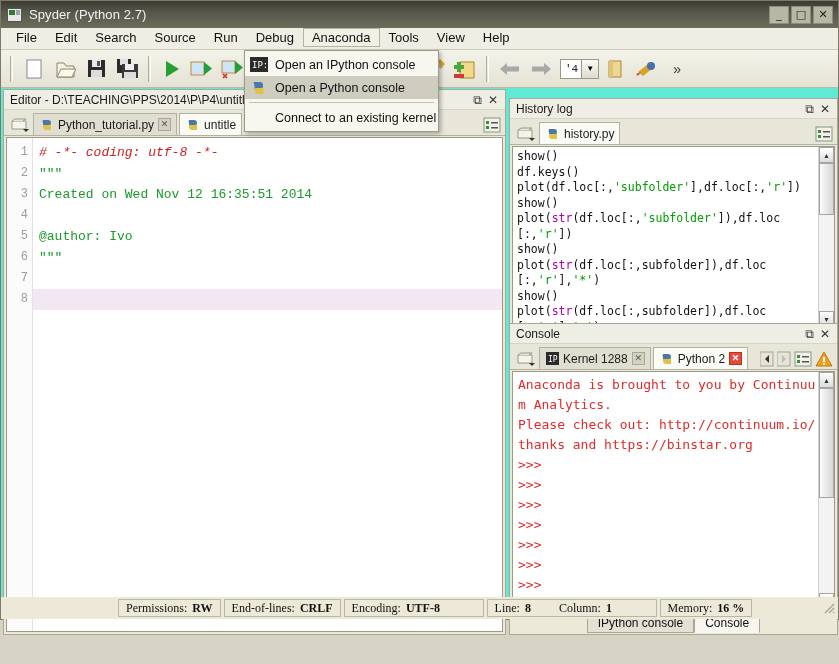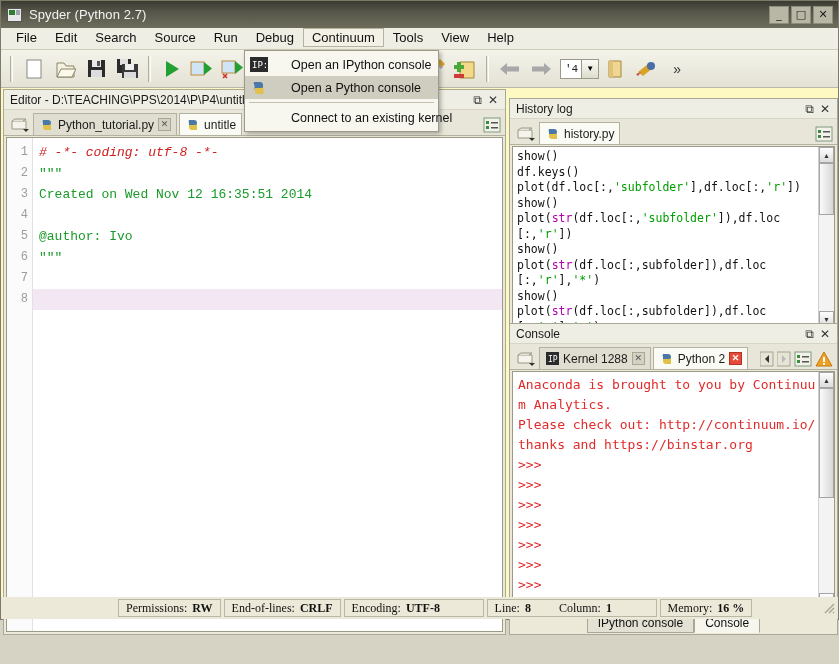--- a/index.html
+++ b/index.html
@@ -2,21 +2,21 @@
 <html><head>
 <meta charset="utf-8">
 <style>
   * { box-sizing: border-box; margin:0; padding:0; }
   html,body{
     width:839px; height:664px; overflow:hidden;
     font-family:"Liberation Sans", sans-serif;
     background:#d6d2c4;
   }
   #app{ position:relative; width:839px; height:620px;
-        background:#fef9c3;
+        background:#5eead4;
         border:1px solid #7d7a6a; }
 
   
   .titlebar{
     height:27px; background:linear-gradient(to bottom,#3b3b32,#56564a 40%,#6e6d5c);
     display:flex; align-items:center; padding:0 2px 0 6px; color:#fff;
   }
   .title-icon{
     width:15px;height:14px;background:#e8e8e8;border:1px solid #555;
     position:relative;margin-right:7px;flex:0 0 auto;
@@ -121,21 +121,21 @@
   .sbox{border:1px solid #b9b7a5;height:18px;display:flex;align-items:center;padding:0 7px;
         margin-right:3px;font-family:"Liberation Serif",serif;font-size:12px;color:#111;white-space:nowrap;}
   .sbox b{font-weight:bold;margin-left:5px;}
   .grip{margin-left:auto;width:14px;height:14px;margin-right:2px;}
 
   
   #dropdown{position:absolute;left:243px;top:49px;width:195px;background:#f7f6ef;
     border:1px solid #9d9b88;box-shadow:2px 2px 4px rgba(0,0,0,.28);z-index:50;padding:2px 0;}
   .mi{height:23px;display:flex;align-items:center;padding-left:4px;font-size:12.5px;color:#111;white-space:nowrap;}
   .mi.hi{background:#cfcdc0;}
-  .mi .mi-ico{width:20px;height:18px;margin-right:22px;flex:0 0 auto;display:flex;align-items:center;justify-content:center;}
+  .mi .mi-ico{width:20px;height:18px;margin-right:6px;flex:0 0 auto;display:flex;align-items:center;justify-content:center;}
   .mi .mi-ico.blank{visibility:hidden;}
   .midiv{height:1px;background:#c3c1b0;margin:3px 4px;}
 </style>
 </head>
 <body>
 
 <div id="app">
 
   <div class="titlebar">
     <div class="title-icon"></div>
@@ -147,21 +147,21 @@
     </div>
   </div>
 
   <div class="menubar">
     <div class="menu">File</div>
     <div class="menu">Edit</div>
     <div class="menu">Search</div>
     <div class="menu">Source</div>
     <div class="menu">Run</div>
     <div class="menu">Debug</div>
-    <div class="menu active">Continuum</div>
+    <div class="menu active">Anaconda</div>
     <div class="menu">Tools</div>
     <div class="menu">View</div>
     <div class="menu">Help</div>
   </div>
 
   <div class="toolbar">
     <div class="tsep"></div>
     <div class="ticon">
       <svg width="20" height="22">
           <rect x="3" y="2" width="14" height="18" fill="#fff" stroke="#888"></rect>

